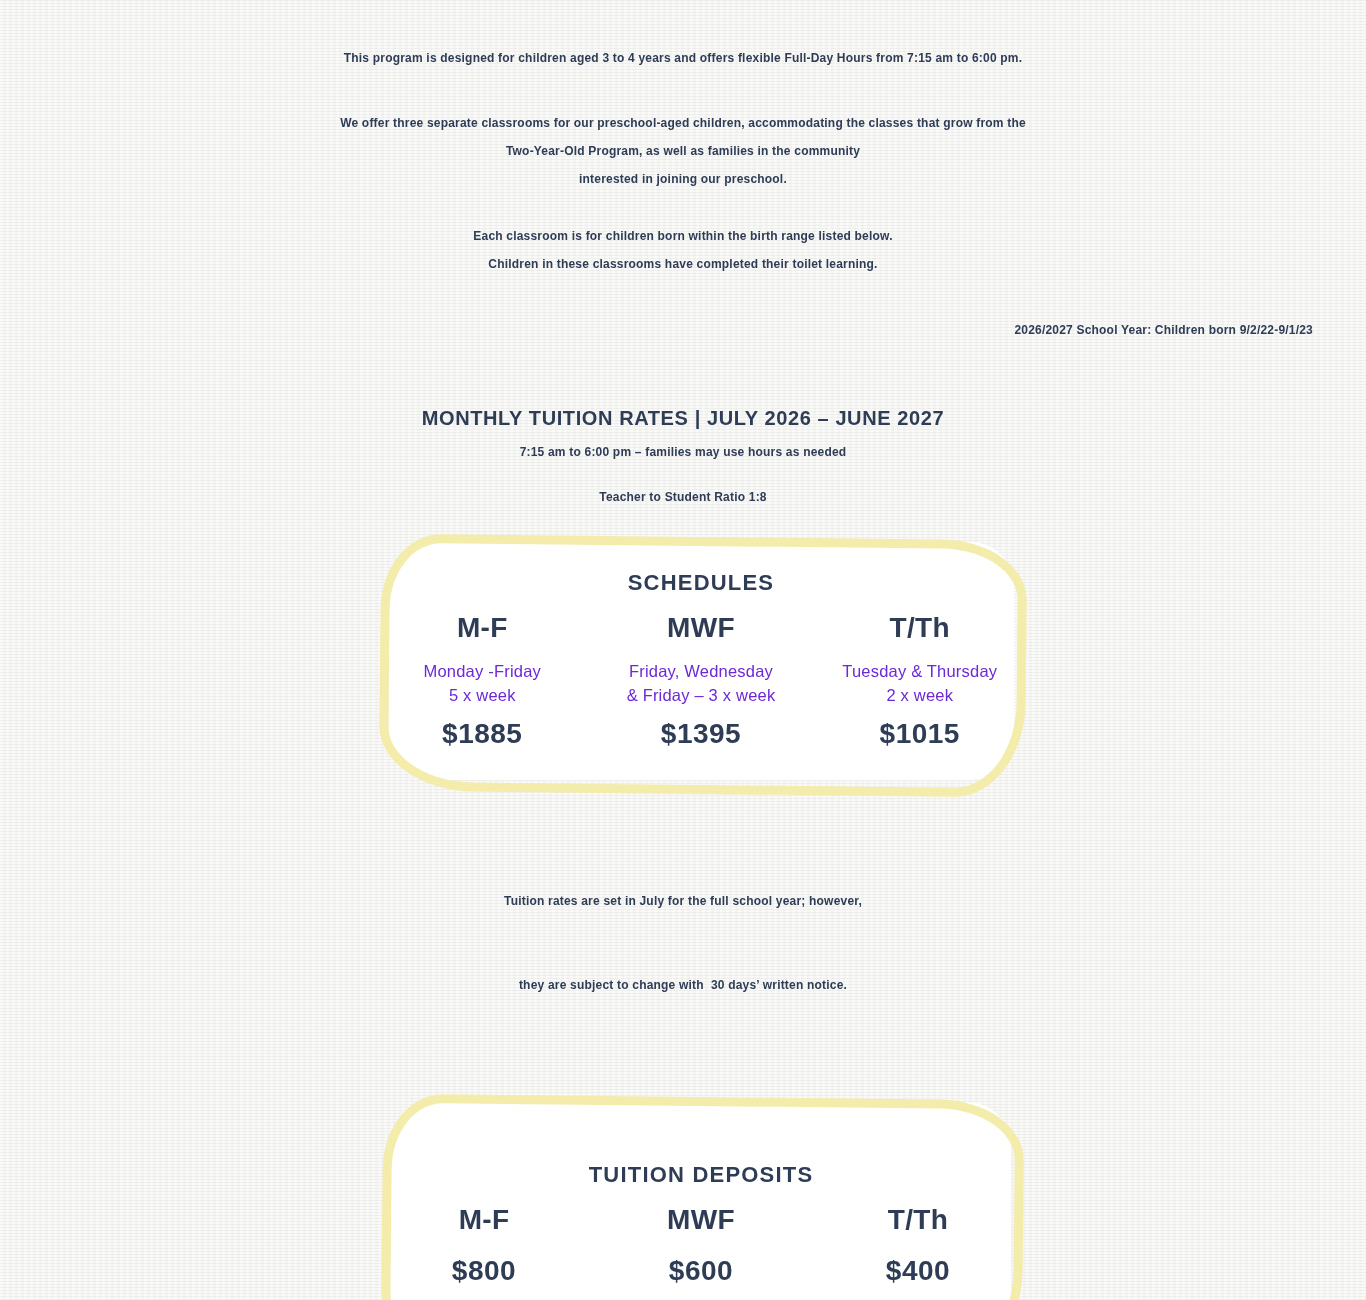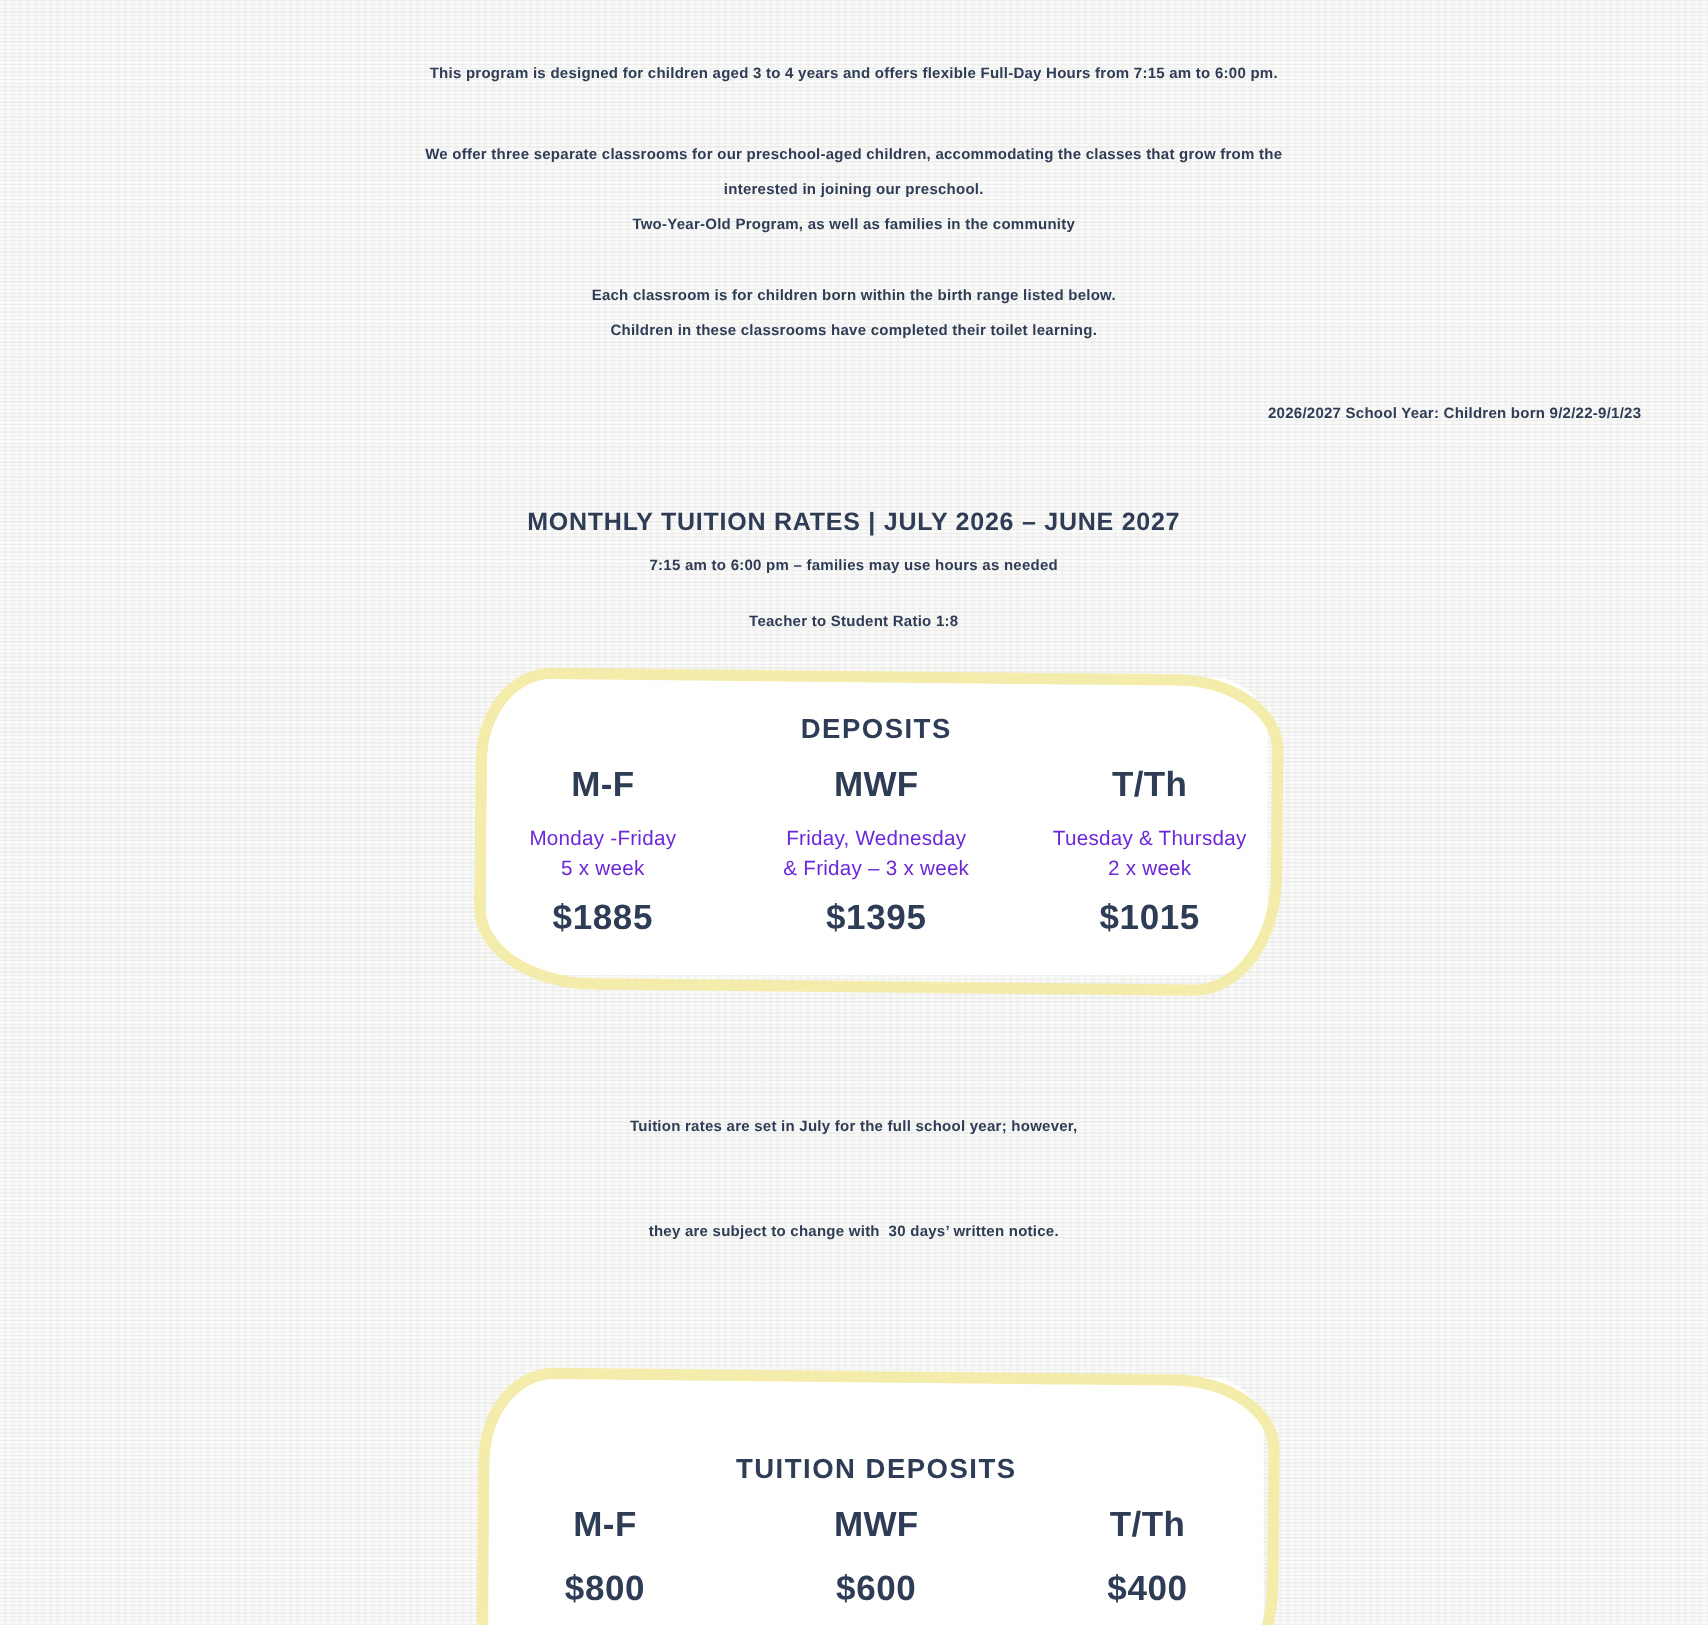--- a/index.html
+++ b/index.html
@@ -76,37 +76,37 @@
 </style>
 </head>
 <body>
 
 <div class="page">
 
   <div class="body-text intro-line">This program is designed for children aged 3 to 4 years and offers flexible Full-Day Hours from 7:15 am to 6:00 pm.</div>
 
   <div class="body-text para-2">
     <div>We offer three separate classrooms for our preschool-aged children, accommodating the classes that grow from the</div>
+    <div>Two-Year-Old Program, as well as families in the community</div>
     <div>interested in joining our preschool.</div>
-    <div>Two-Year-Old Program, as well as families in the community</div>
   </div>
 
   <div class="body-text para-3">
     <div>Each classroom is for children born within the birth range listed below.</div>
     <div>Children in these classrooms have completed their toilet learning.</div>
   </div>
 
   <div class="body-text school-year">2026/2027 School Year: Children born 9/2/22-9/1/23</div>
 
   <div class="body-text rates-title">MONTHLY TUITION RATES | JULY 2026 – JUNE 2027</div>
   <div class="body-text rates-subtitle">7:15 am to 6:00 pm – families may use hours as needed</div>
   <div class="body-text ratio-line">Teacher to Student Ratio 1:8</div>
 
   <div class="sketch-box schedules-box">
-    <div class="box-title">DEPOSITS</div>
+    <div class="box-title">SCHEDULES</div>
 
     <div class="cols sched-codes">
       <div class="col-a col-code">M-F</div>
       <div class="col-b col-code">MWF</div>
       <div class="col-c col-code">T/Th</div>
     </div>
 
     <div class="cols sched-descs">
       <div class="col-a col-desc">
         <div>Monday -Friday</div>

